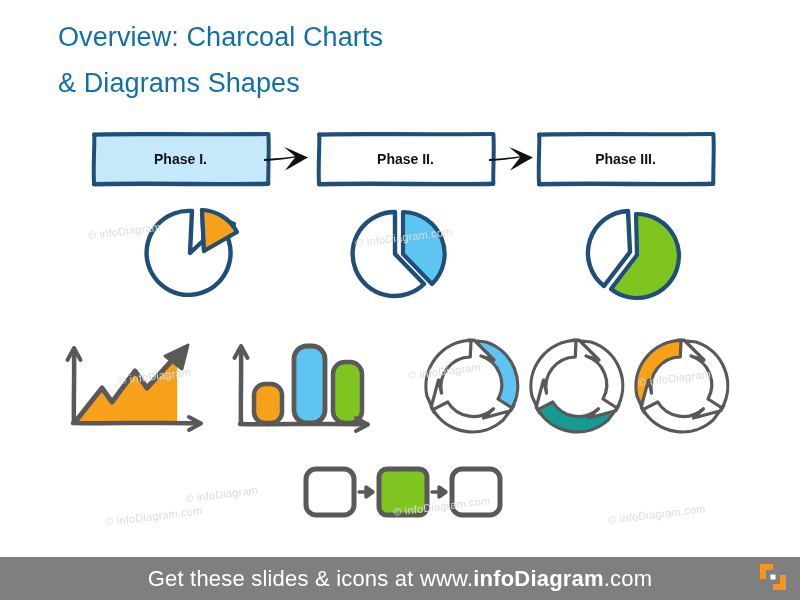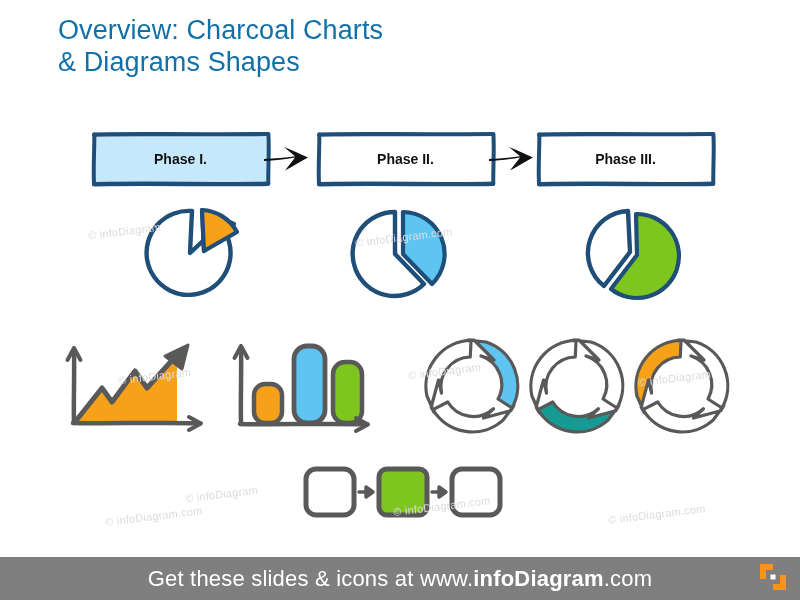--- a/index.html
+++ b/index.html
@@ -20,21 +20,21 @@
     background: #ffffff;
   }
 
   
   #page-title {
     position: absolute;
     left: 58px;
     top: 14px;
     width: 600px;
     font-size: 27px;
-    line-height: 32px;
+    line-height: 46px;
     color: #1170a8;
     font-family: "Liberation Sans", sans-serif;
     font-weight: 400;
     letter-spacing: 0.1px;
     white-space: pre-line;
   }
 
   
   .phase-row { position: absolute; left: 0; top: 0; width: 800px; height: 600px; pointer-events: none; }
   .phase-box {

